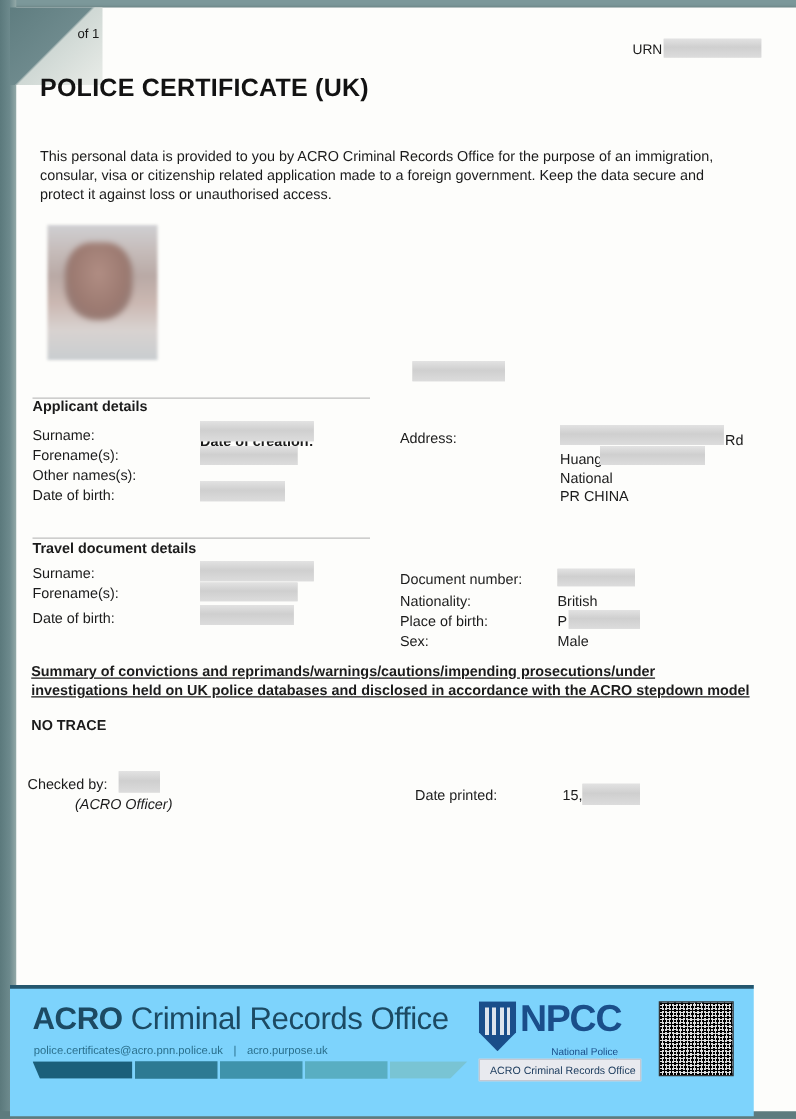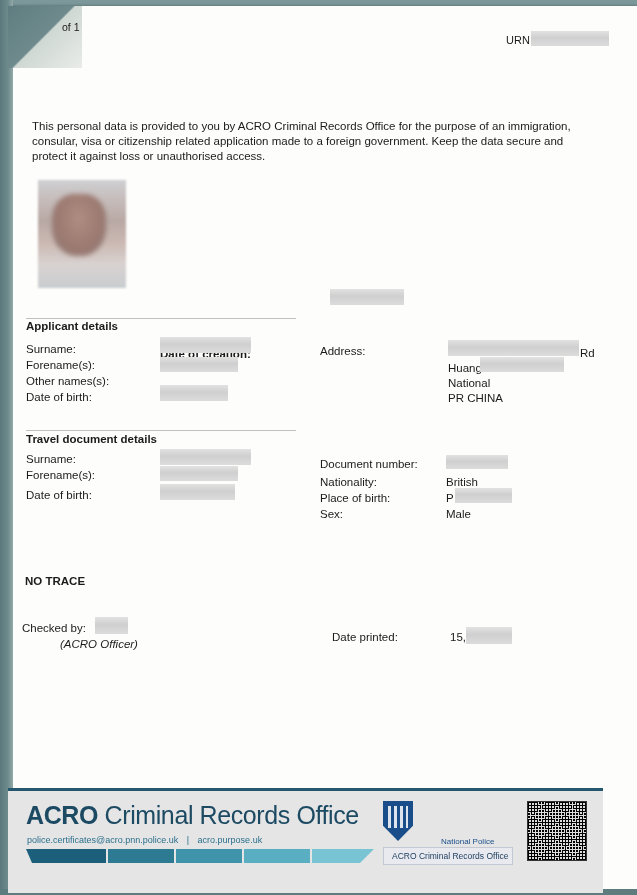--- a/index.html
+++ b/index.html
@@ -107,21 +107,21 @@
     background: radial-gradient(ellipse at 50% 40%, #b08d83 0%, #9c7a71 55%, #8d7c79 100%);
     filter: blur(2px);
     border-radius: 40% 40% 45% 45%;
   }
 
   
   .footer {
     position: absolute;
     left: 8px; top: 788px;
     width: 595px; height: 102px;
-    background: #e5e5e5;
+    background: #7dd3fc;
     border-top: 3px solid #25576e;
   }
   .acro-wordmark {
     position: absolute;
     left: 18px; top: 10px;
     font-size: 25px;
     color: #1c4a63;
     font-weight: bold;
     letter-spacing: -0.4px;
   }
@@ -218,20 +218,21 @@
 <div class="scan">
   <div class="paper"></div>
   <div class="left-edge"></div>
   <div class="bottom-edge"></div>
   <div class="corner"></div>
 
   <div class="t" style="left:62px; top:21px; font-size:10.5px;">of 1</div>
   <div class="t" style="left:506px; top:34px; font-size:11px;">URN</div>
   <div class="redact" style="left:531px; top:31px; width:78px; height:15px;"></div>
 
+  <div class="t title" style="left:32px; top:65px;">POLICE CERTIFICATE (UK)</div>
 
   <div class="t para" style="left:32px; top:119px;">This personal data is provided to you by ACRO Criminal Records Office for the purpose of an immigration, consular, visa or citizenship related application made to a foreign government. Keep the data secure and protect it against loss or unauthorised access.</div>
 
   <div class="photo">
     <div class="photo-face"></div>
   </div>
 
   <div class="t lbl bold" style="left:160px; top:307px;margin-top:41px;">Date of creation:</div>
   <div class="redact" style="left:330px; top:289px; width:74px; height:16px;"></div>
 
@@ -275,20 +276,21 @@
   <div class="t lbl" style="left:320px; top:476px;">Nationality:</div>
   <div class="t lbl" style="left:446px; top:476px;">British</div>
 
   <div class="t lbl" style="left:320px; top:492px;">Place of birth:</div>
   <div class="t lbl" style="left:446px; top:492px;">P</div>
   <div class="redact" style="left:455px; top:488px; width:57px; height:15px;"></div>
 
   <div class="t lbl" style="left:320px; top:508px;">Sex:</div>
   <div class="t lbl" style="left:446px; top:508px;">Male</div>
 
+  <div class="t summary" style="left:25px; top:531px;">Summary of convictions and reprimands/warnings/cautions/impending prosecutions/under investigations held on UK police databases and disclosed in accordance with the ACRO stepdown model</div>
   <div class="t bold" style="left:25px; top:575px; font-size:11.5px;">NO TRACE</div>
 
   <div class="t lbl" style="left:22px; top:622px;">Checked by:</div>
   <div class="redact" style="left:95px; top:617px; width:33px; height:17px;"></div>
   <div class="t lbl italic" style="left:22px; top:638px;margin-left:38px;">(ACRO Officer)</div>
 
   <div class="t lbl" style="left:332px; top:631px;">Date printed:</div>
   <div class="t lbl" style="left:450px; top:631px;">15,</div>
   <div class="redact" style="left:466px; top:627px; width:46px; height:17px;"></div>
 
@@ -302,20 +304,21 @@
     <div class="acro-bars">
       <i style="left:0px;   width:80px; background:#1b5f7a; clip-path:polygon(0 0,100% 0,100% 100%,6px 100%);"></i>
       <i style="left:82px;  width:66px; background:#2d7a93;"></i>
       <i style="left:150px; width:66px; background:#3f93ab;"></i>
       <i style="left:218px; width:66px; background:#59aec2;"></i>
       <i style="left:286px; width:62px; background:#79c4d4; clip-path:polygon(0 0,100% 0,calc(100% - 14px) 100%,0 100%);"></i>
     </div>
 
     <div class="npcc">
       <div class="npcc-shield"></div>
+      <div class="npcc-text">NPCC</div>
       <div class="npcc-sub">National Police Chiefs' Council</div>
       <div class="npcc-band">
           <span>ACRO Criminal Records Office</span>
         </div>
     </div>
 
     <div class="guilloche"></div>
   </div>
 </div>
 

